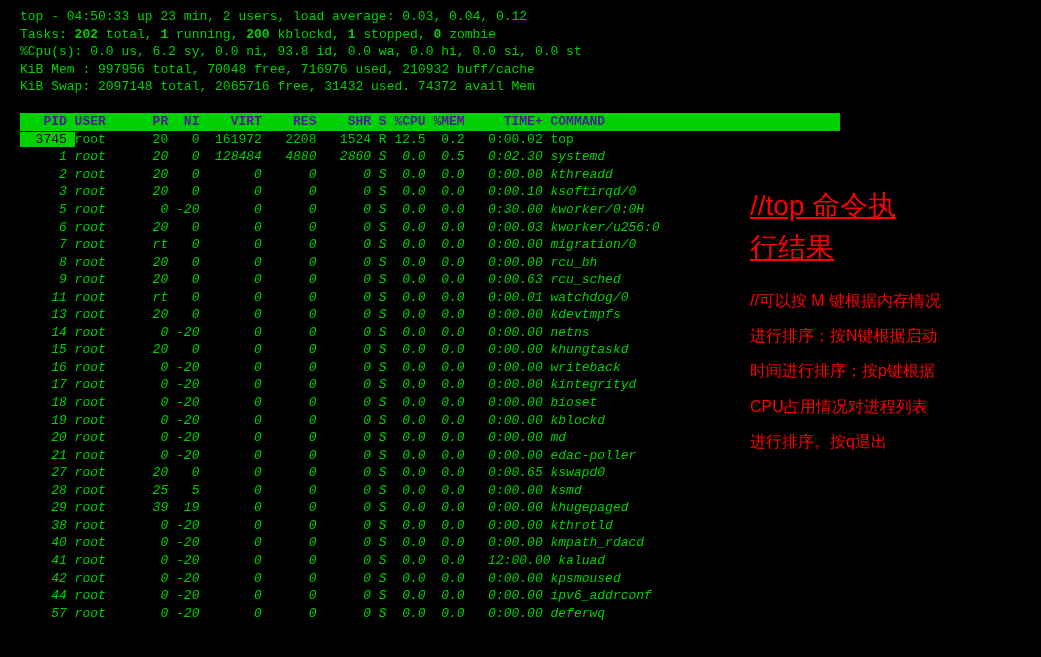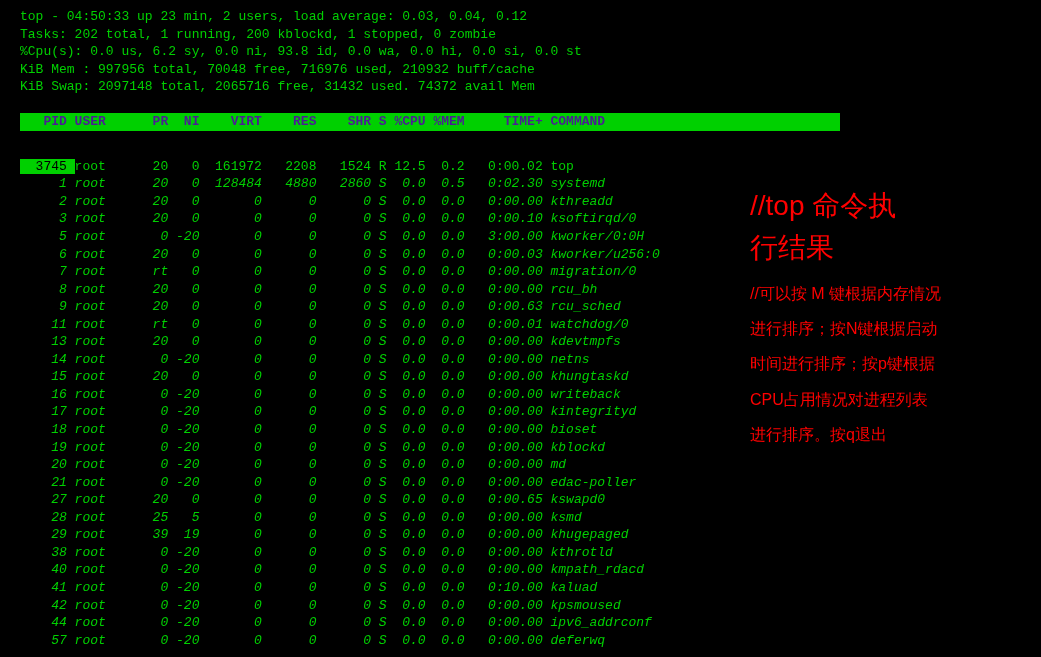--- a/index.html
+++ b/index.html
@@ -13,32 +13,31 @@
       position: relative;
       overflow: hidden;
     }
     .terminal {
       padding: 8px 20px;
       line-height: 1.35;
     }
     .summary-line {
       white-space: nowrap;
     }
-    .bold { font-weight: normal; margin-top: 36px; }
+    .bold { font-weight: bold; margin-top: 36px; }
     .header-row {
       background: #00d000;
       color: #4c1d95;
       font-weight: bold;
       white-space: pre;
       display: inline-block;
       width: 820px;
     }
     .highlight-row {
       white-space: pre;
-      margin-top: 27px;
     }
     .highlight-text {
       background: #00d000;
       color: #000;
     }
     .process-row {
       white-space: pre;
       font-style: italic;
     }
     .annotations {
@@ -46,62 +45,63 @@
       top: 185px;
       left: 750px;
       color: #ff0000;
       font-size: 16px;
       line-height: 2.2;
       font-family: sans-serif;
     }
     .ann-title {
       font-size: 28px;
       line-height: 1.5;
-      margin-bottom: 7px;
+      margin-bottom: 14px;
+      text-decoration: underline;
     }
   </style>
 </head>
 <body>
 
 <div class="terminal">
   <div class="summary-line">top - 04:50:33 up 23 min,  2 users,  load average: 0.03, 0.04, 0.12</div>
   <div class="summary-line">
     <span>Tasks: </span><span class="bold">202 </span><span>total,   </span><span class="bold">1 </span><span>running, </span><span class="bold">200 </span><span>kblockd,   </span><span class="bold">1 </span><span>stopped,   </span><span class="bold">0 </span><span>zombie</span>
   </div>
   <div class="summary-line">%Cpu(s):  0.0 us,  6.2 sy,  0.0 ni, 93.8 id,  0.0 wa,  0.0 hi,  0.0 si,  0.0 st</div>
   <div class="summary-line">KiB Mem :   997956 total,    70048 free,   716976 used,   210932 buff/cache</div>
   <div class="summary-line">KiB Swap:  2097148 total,  2065716 free,    31432 used.    74372 avail Mem</div>
   <div class="summary-line">&nbsp;</div>
   <div class="header-row">   PID USER      PR  NI    VIRT    RES    SHR S %CPU %MEM     TIME+ COMMAND                          </div>
   <div class="highlight-row"><span class="highlight-text">  3745 </span><span>root      20   0  161972   2208   1524 R 12.5  0.2   0:00.02 top</span></div>
   <div id="process-list">
       <div class="process-row">     1 root      20   0  128484   4880   2860 S  0.0  0.5   0:02.30 systemd</div>
       <div class="process-row">     2 root      20   0       0      0      0 S  0.0  0.0   0:00.00 kthreadd</div>
       <div class="process-row">     3 root      20   0       0      0      0 S  0.0  0.0   0:00.10 ksoftirqd/0</div>
-      <div class="process-row">     5 root       0 -20       0      0      0 S  0.0  0.0   3:00.00 kworker/0:0H</div>
+      <div class="process-row">     5 root       0 -20       0      0      0 S  0.0  0.0   0:30.00 kworker/0:0H</div>
       <div class="process-row">     6 root      20   0       0      0      0 S  0.0  0.0   0:00.03 kworker/u256:0</div>
       <div class="process-row">     7 root      rt   0       0      0      0 S  0.0  0.0   0:00.00 migration/0</div>
       <div class="process-row">     8 root      20   0       0      0      0 S  0.0  0.0   0:00.00 rcu_bh</div>
       <div class="process-row">     9 root      20   0       0      0      0 S  0.0  0.0   0:00.63 rcu_sched</div>
       <div class="process-row">    11 root      rt   0       0      0      0 S  0.0  0.0   0:00.01 watchdog/0</div>
       <div class="process-row">    13 root      20   0       0      0      0 S  0.0  0.0   0:00.00 kdevtmpfs</div>
       <div class="process-row">    14 root       0 -20       0      0      0 S  0.0  0.0   0:00.00 netns</div>
       <div class="process-row">    15 root      20   0       0      0      0 S  0.0  0.0   0:00.00 khungtaskd</div>
       <div class="process-row">    16 root       0 -20       0      0      0 S  0.0  0.0   0:00.00 writeback</div>
       <div class="process-row">    17 root       0 -20       0      0      0 S  0.0  0.0   0:00.00 kintegrityd</div>
       <div class="process-row">    18 root       0 -20       0      0      0 S  0.0  0.0   0:00.00 bioset</div>
       <div class="process-row">    19 root       0 -20       0      0      0 S  0.0  0.0   0:00.00 kblockd</div>
       <div class="process-row">    20 root       0 -20       0      0      0 S  0.0  0.0   0:00.00 md</div>
       <div class="process-row">    21 root       0 -20       0      0      0 S  0.0  0.0   0:00.00 edac-poller</div>
       <div class="process-row">    27 root      20   0       0      0      0 S  0.0  0.0   0:00.65 kswapd0</div>
       <div class="process-row">    28 root      25   5       0      0      0 S  0.0  0.0   0:00.00 ksmd</div>
       <div class="process-row">    29 root      39  19       0      0      0 S  0.0  0.0   0:00.00 khugepaged</div>
       <div class="process-row">    38 root       0 -20       0      0      0 S  0.0  0.0   0:00.00 kthrotld</div>
       <div class="process-row">    40 root       0 -20       0      0      0 S  0.0  0.0   0:00.00 kmpath_rdacd</div>
-      <div class="process-row">    41 root       0 -20       0      0      0 S  0.0  0.0   0:10.00 kaluad</div>
+      <div class="process-row">    41 root       0 -20       0      0      0 S  0.0  0.0   12:00.00 kaluad</div>
       <div class="process-row">    42 root       0 -20       0      0      0 S  0.0  0.0   0:00.00 kpsmoused</div>
       <div class="process-row">    44 root       0 -20       0      0      0 S  0.0  0.0   0:00.00 ipv6_addrconf</div>
       <div class="process-row">    57 root       0 -20       0      0      0 S  0.0  0.0   0:00.00 deferwq</div>
     </div>
 </div>
 
 <div class="annotations">
   <div class="ann-title">
     <div>//top 命令执</div>
     <div>行结果</div>

